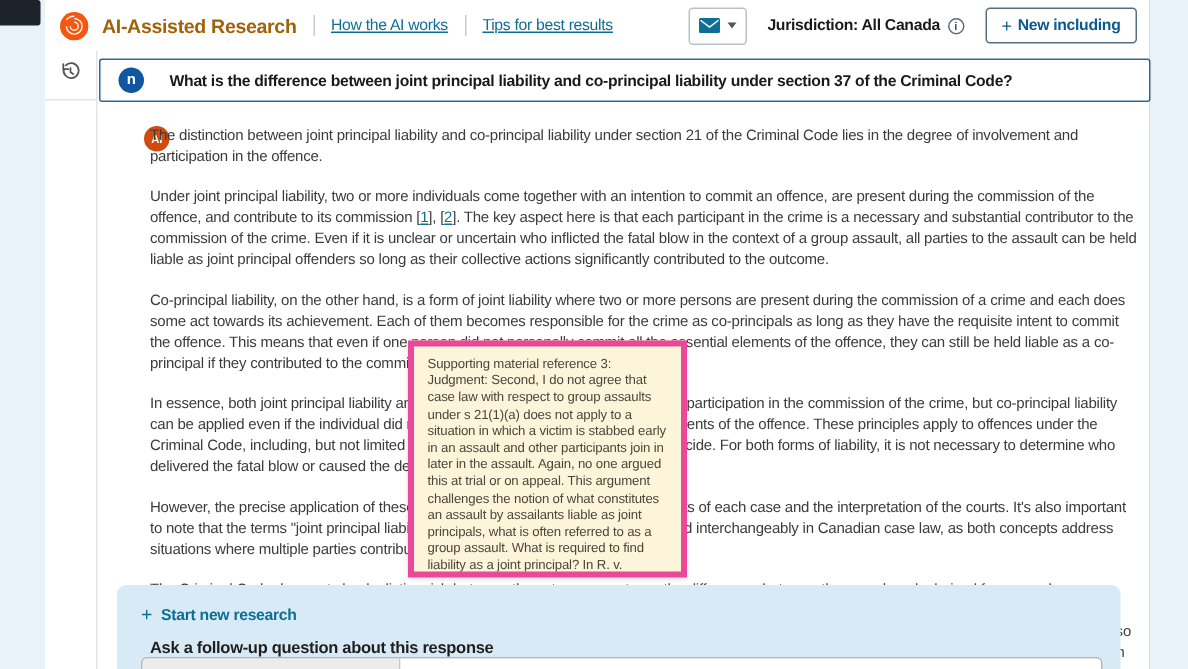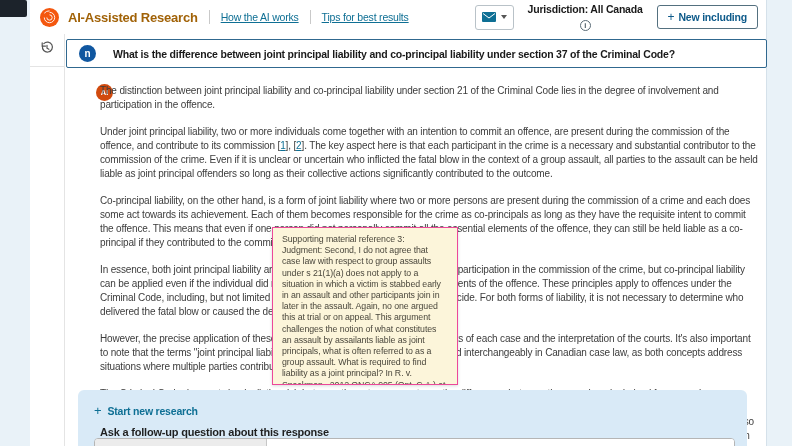--- a/index.html
+++ b/index.html
@@ -12,21 +12,21 @@
   
   header { position:relative; height:34px; display:flex; align-items:center; padding:0 8px 0 10px; background:#fff; }
   .logo { width:19px; height:19px; flex:0 0 auto; }
   .app-title { font-size:13px; font-weight:bold; color:#a16207; margin-left:9px; letter-spacing:-0.2px; }
   .vdiv { width:1px; height:14px; background:#c9c9c9; margin:0 11px; }
   .hlink { font-size:10.5px; font-weight:normal; color:#0e6f94; text-decoration:underline; letter-spacing:-0.2px; cursor:pointer; }
   .hlink + .vdiv { margin:0 11px; }
   .hdr-right { margin-left:auto; display:flex; align-items:center; gap:14px; }
   .mailbtn { display:flex; align-items:center; gap:5px; background:#fff; border:1px solid #b9c2c8; border-radius:3px; padding:4px 6px; cursor:pointer; }
   .caret { width:0; height:0; border-left:3.5px solid transparent; border-right:3.5px solid transparent; border-top:4px solid #555; }
-  .jur { display:flex; align-items:center; gap:5px; font-size:10.5px; font-weight:bold; color:#1a1a1a; letter-spacing:-0.2px;flex-direction:column; }
+  .jur { display:flex; align-items:center; gap:5px; font-size:10.5px; font-weight:bold; color:#1a1a1a; letter-spacing:-0.2px; }
   .info-i { display:inline-flex; align-items:center; justify-content:center; width:11px; height:11px; border:1px solid #5a6b76; border-radius:50%; font-size:7.5px; color:#44535d; font-style:normal; cursor:pointer; }
   .newbtn { display:flex; align-items:center; gap:4px; background:#fff; border:1px solid #54707f; border-radius:3px; padding:4px 10px; font-size:10.5px; font-weight:bold; color:#0d5a8a; letter-spacing:-0.2px; cursor:pointer; }
   .newbtn .plus { font-size:12px; font-weight:normal; }
 
   
   .rail { position:absolute; left:0; top:34px; width:35px; height:412px; background:#fff; border-right:1px solid #e4e4e4; }
   .rail .histwrap { height:33px; border-bottom:1px solid #e4e4e4; display:flex; align-items:center; justify-content:center; cursor:pointer; }
 
   
   .qbox { position:absolute; left:36px; top:39px; width:701px; height:29px; background:#fff; border:1.5px solid #30688f; border-radius:2px; display:flex; align-items:center; }
@@ -35,21 +35,21 @@
   .qtext { font-size:10.5px; font-weight:bold; color:#1a1a1a; margin-left:17px; letter-spacing:-0.2px; }
 
   
   .ai-avatar { position:absolute; left:40px; top:84px; background:#d14a0e; font-size:7.5px; font-weight:bold;margin-left:26px; }
   .answer-text { position:absolute; left:70px; top:84px; width:658px; font-size:10px; line-height:14px; letter-spacing:-0.15px; color:#3c3c3c; }
   .answer-text p { margin:0 0 13px 0; }
   .cite { color:#0e6f94; text-decoration:underline; cursor:pointer; }
   mark { background:#bfe3bb; color:inherit; }
 
   
-  .tooltip { position:absolute; left:242px; top:227px; width:186px; max-height:158px; overflow:hidden; background:#fcf5da; border:1px solid #ec4899; box-shadow:0 1px 3px rgba(0,0,0,.15); padding:6px 9px; font-size:8.8px; line-height:11.2px; letter-spacing:-0.1px; color:#4a473c; z-index:5; }
+  .tooltip { position:absolute; left:242px; top:227px; width:186px; max-height:158px; overflow:hidden; background:#fcf5da; border:4px solid #ec4899; box-shadow:0 1px 3px rgba(0,0,0,.15); padding:6px 9px; font-size:8.8px; line-height:11.2px; letter-spacing:-0.1px; color:#4a473c; z-index:5; }
 
   
   .panel { position:absolute; left:48px; top:390px; width:669px; height:60px; background:#d9eaf7; border-radius:6px 6px 0 0; z-index:6; padding:11px 8px 0 16px; }
   .startlink { display:inline-flex; align-items:center; gap:6px; font-size:10.5px; font-weight:bold; color:#0e6f94; letter-spacing:-0.2px; cursor:pointer; }
   .startlink .plus { font-size:13px; font-weight:normal; }
   .prompt { font-size:11px; font-weight:bold; color:#1f1f1f; margin:7px 0 0 6px; letter-spacing:-0.2px; }
   .inputrow { display:flex; align-items:stretch; height:24px; background:#fff; border:1px solid #b5b5b5; border-radius:4px; overflow:hidden; position:relative; margin-right:4px; }
   .jurseg { display:flex; align-items:center; justify-content:space-between; width:172px; background:#ececec; border-right:1px solid #c6c6c6; padding:0 10px; font-size:10px; color:#333; cursor:pointer; flex:0 0 auto; }
   .followinput { flex:1; border:none; outline:none; font-size:10px; padding:0 30px 0 10px; font-family:"Liberation Sans",sans-serif; }
 </style>

